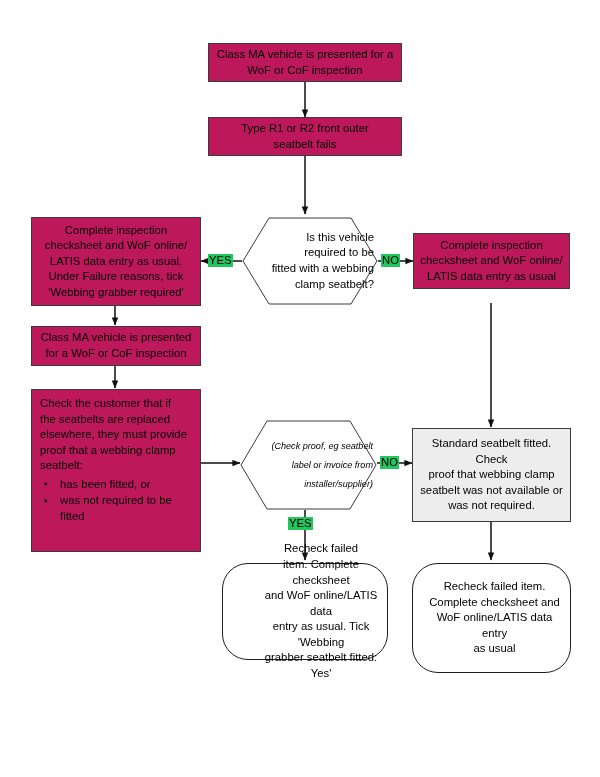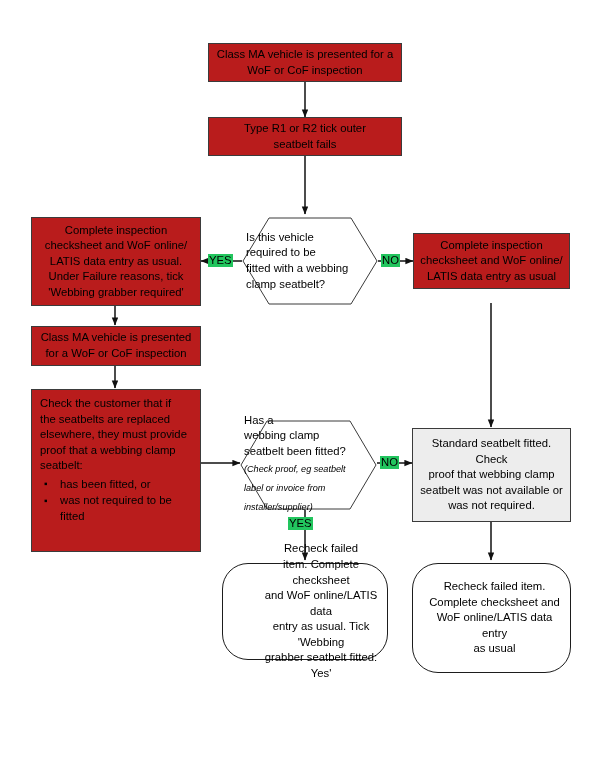--- a/index.html
+++ b/index.html
@@ -27,21 +27,21 @@
     display:flex;
     align-items:center;
     justify-content:center;
     text-align:center;
     font-size:11.3px;
     line-height:15.6px;
     color:#000;
   }
   .rect{
     border:1px solid #3b3b3b;
-    background:#b91c1c;
+    background:#be185d;
   }
   .rect.shaded{
     background:#ededed;
   }
   .rounded{
     border:1px solid #1d1d1d;
     background:#ffffff;
     border-radius:26px;
   }
   .node .txt{
@@ -64,21 +64,21 @@
     align-items:center;
     justify-content:center;
   }
   .hex svg{
     position:absolute;
     left:0; top:0;
   }
   .hex .hexlabel{
     position:relative;
     z-index:2;
-    text-align:left;
+    text-align:right;
     font-size:11.3px;
     line-height:15.6px;
     width:100%;
     padding:0 4px;
     box-sizing:border-box;
     white-space:pre-line;
   }
   .hex .sub{
     display:block;
     font-style:italic;
@@ -149,21 +149,21 @@
 
     <line x1="491" y1="502" x2="491" y2="560" stroke="#111111" stroke-width="1.5" marker-end="url(#arrow)"></line>
   </svg>
 
   <div class="node rect" style="left:208px; top:43px; width:194px; height:39px;">
     <span class="txt">Class MA vehicle is presented for a
 WoF or CoF inspection</span>
   </div>
 
   <div class="node rect" style="left:208px; top:117px; width:194px; height:39px;">
-    <span class="txt">Type R1 or R2 tick outer
+    <span class="txt">Type R1 or R2 front outer
 seatbelt fails</span>
   </div>
 
   <div class="hex" style="left:242px; top:217px; width:136px; height:88px;">
     <svg width="136" height="88" viewBox="0 0 136 88">
       <polygon points="27,1 109,1 135,44 109,87 27,87 1,44" fill="#ffffff" stroke="#3b3b3b" stroke-width="1"></polygon>
     </svg>
     <div class="hexlabel">Is this vehicle
 required to be
 fitted with a webbing
@@ -200,23 +200,20 @@
       <li style="white-space:pre-line;">was not required to be
 fitted</li>
     </ul>
   </div>
 
   <div class="hex" style="left:240px; top:420px; width:137px; height:90px;">
     <svg width="137" height="90" viewBox="0 0 137 90">
       <polygon points="27,1 110,1 136,45 110,89 27,89 1,45" fill="#ffffff" stroke="#3b3b3b" stroke-width="1"></polygon>
     </svg>
     <div class="hexlabel">
-      <span>Has a
-webbing clamp
-seatbelt been fitted?</span>
       <span class="sub">(Check proof, eg seatbelt
 label or invoice from
 installer/supplier)</span>
     </div>
   </div>
 
   <div class="node rect shaded" style="left:412px; top:428px; width:159px; height:94px;">
     <span class="txt">Standard seatbelt fitted. Check
 proof that webbing clamp
 seatbelt was not available or

